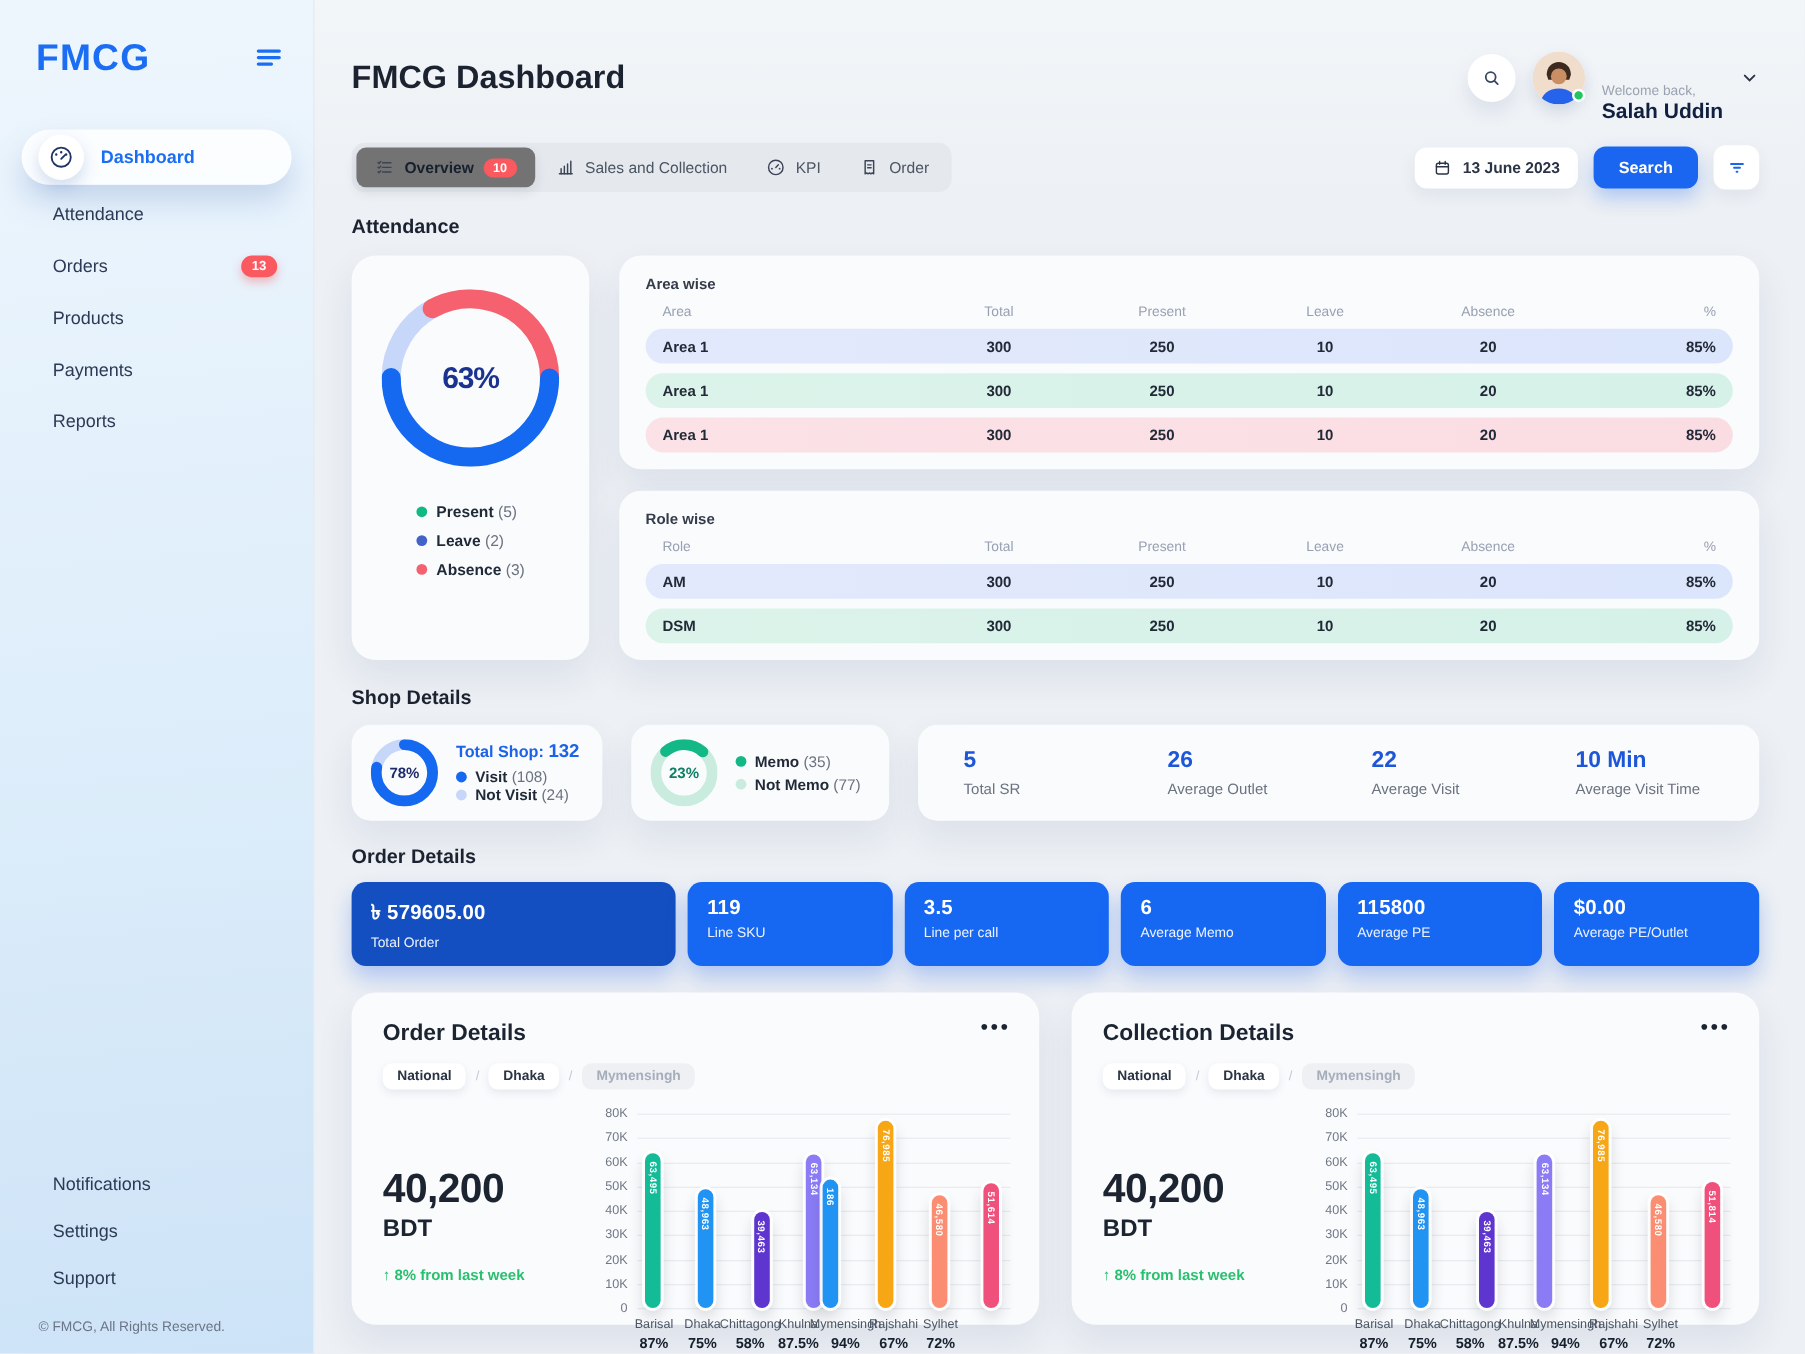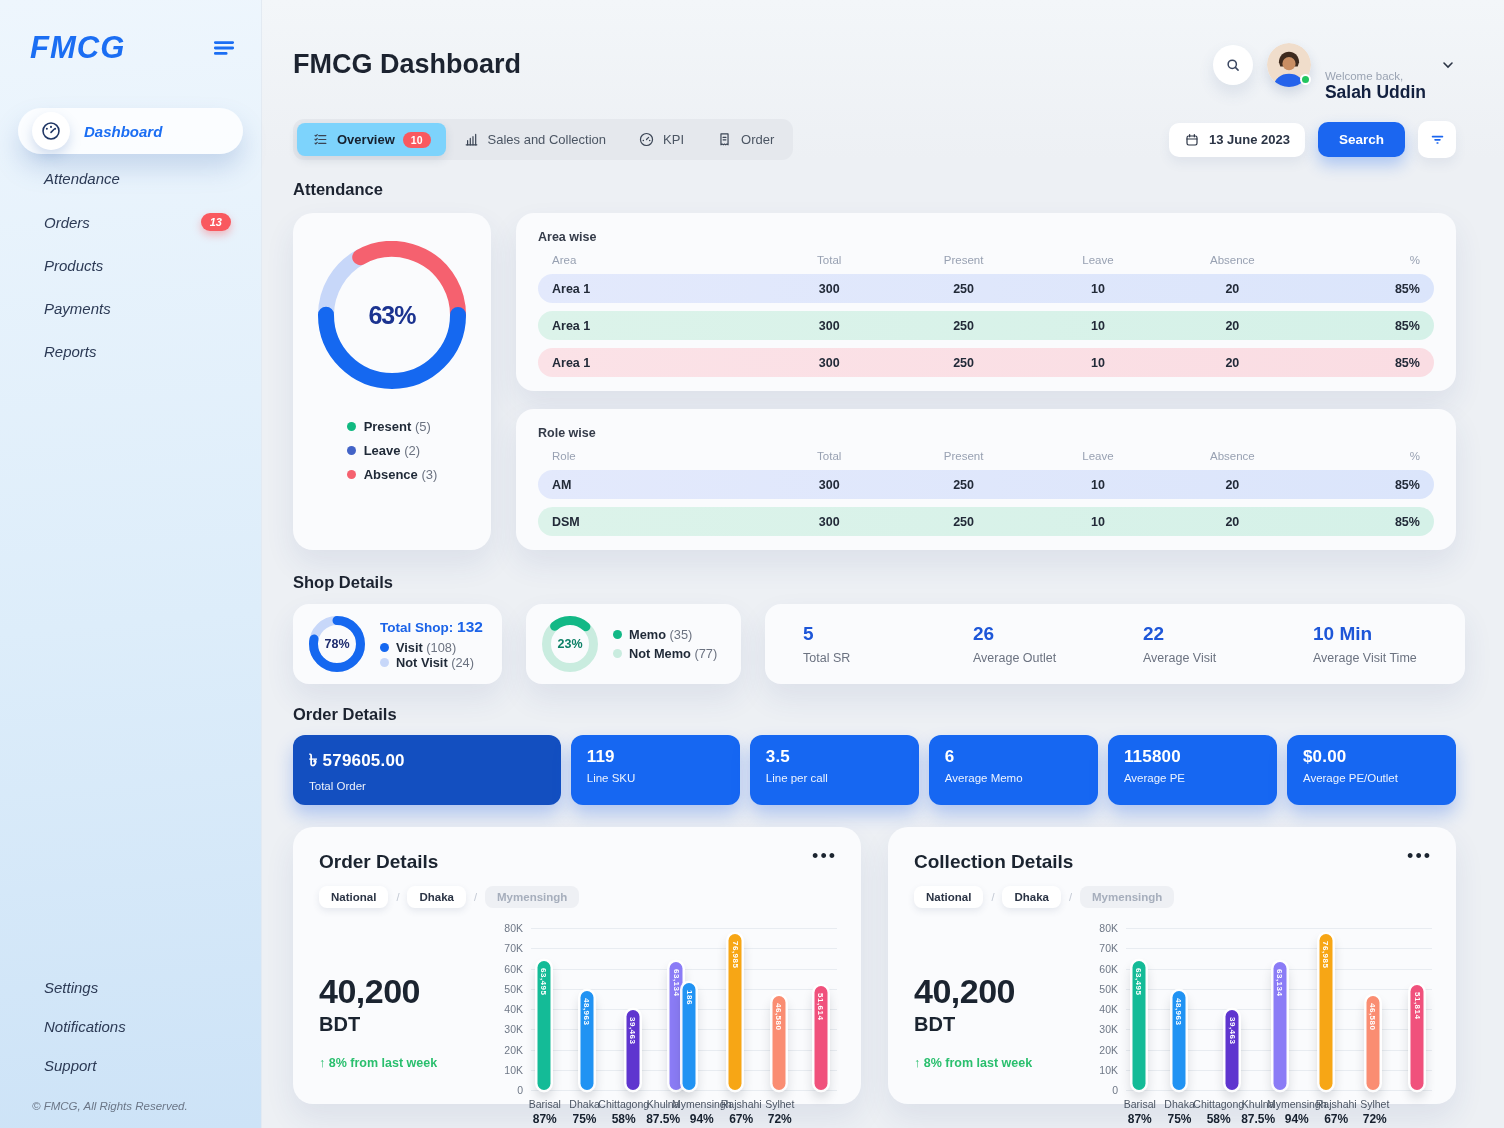--- a/index.html
+++ b/index.html
@@ -10,21 +10,20 @@
     -webkit-font-smoothing:antialiased;
   }
   svg { display:block; }
 
   
   .sidebar {
     width:262px; height:100%; flex:0 0 262px; position:relative;
     background:linear-gradient(175deg,#eef6fd 0%,#ddedfa 55%,#cde3f7 100%);
     border-right:1px solid #e3eaf2; display:flex; flex-direction:column;
     padding:30px 18px 16px 18px;
-    font-style:italic;
   }
   .logo-row { display:flex; align-items:center; justify-content:space-between; padding:0 6px 0 12px; }
   .logo { font-size:31px; font-weight:800; color:#1b6ef3; letter-spacing:1px; }
   .burger { width:26px; cursor:pointer; color:#1b6ef3; }
   .side-nav { margin-top:42px; display:flex; flex-direction:column; gap:6px; }
   .side-item {
     display:flex; align-items:center; gap:14px; padding:10px 12px; border-radius:30px;
     font-size:15px; color:#2c3a55; font-weight:500; cursor:pointer; position:relative;
   }
   .side-item .ic { width:22px; height:22px; color:#1e3564; flex:0 0 22px; }
@@ -37,21 +36,21 @@
     justify-content:center; box-shadow:0 6px 12px rgba(86,128,190,.25); color:#1b6ef3; margin:-6px 0;
   }
   .side-badge {
     margin-left:auto; background:#f9595f; color:#fff; font-size:11px; font-weight:700;
     border-radius:12px; padding:3px 9px; box-shadow:0 4px 8px rgba(249,89,95,.4);
   }
   .side-footer { margin-top:auto; display:flex; flex-direction:column; gap:2px; padding-bottom:4px; }
   .copyright { font-size:11.5px; color:#6b7687; padding:12px 12px 0 14px; }
 
   
-  .main { flex:1; padding:26px 48px 0 31px; background:linear-gradient(180deg,#f3f6f9 0%,#edf0f4 14%); overflow:hidden; }
+  .main { flex:1; padding:26px 38px 0 31px; background:linear-gradient(180deg,#f3f6f9 0%,#edf0f4 14%); overflow:hidden; }
   .hdr-row { display:flex; align-items:center; justify-content:space-between; }
   .page-title { font-size:27px; font-weight:700; color:#1c2330; }
   .hdr-right { display:flex; align-items:center; gap:14px; }
   .circle-btn {
     width:40px; height:40px; border-radius:50%; background:#fff; display:flex; align-items:center;
     justify-content:center; box-shadow:0 8px 16px rgba(60,90,140,.12); cursor:pointer; color:#3a4660;
   }
   .avatar { width:44px; height:44px; border-radius:50%; position:relative; overflow:visible; cursor:pointer; }
   .avatar .pic { width:44px; height:44px; border-radius:50%; overflow:hidden; box-shadow:0 6px 12px rgba(60,90,140,.18); }
   .status-dot { position:absolute; right:0; bottom:2px; width:11px; height:11px; border-radius:50%; background:#22c55e; border:2px solid #fff; }
@@ -59,21 +58,21 @@
   .welcome b { font-size:17.5px; color:#12203f; font-weight:700; }
   .chev { color:#2b3445; cursor:pointer; }
 
   .row2 { display:flex; align-items:center; justify-content:space-between; margin-top:16px; }
   .tabbar { display:flex; align-items:center; background:#e5e8ed; border-radius:11px; padding:4px; gap:2px; }
   .tab {
     display:flex; align-items:center; gap:8px; padding:8px 15px; border-radius:8px; cursor:pointer;
     font-size:13px; color:#4b5563; font-weight:500; white-space:nowrap;
   }
   .tab .ic { width:17px; height:17px; color:#3a4454; }
-  .tab.active { background:#7dd3fc; box-shadow:0 4px 10px rgba(50,70,110,.12); color:#16202e; font-weight:600; }
+  .tab.active { background:#737373; box-shadow:0 4px 10px rgba(50,70,110,.12); color:#16202e; font-weight:600; }
   .tab-badge { background:#f9595f; color:#fff; font-size:10.5px; font-weight:700; border-radius:10px; padding:2px 8px; }
   .row2-right { display:flex; align-items:center; gap:13px; }
   .date-chip {
     background:#fff; border-radius:10px; padding:9px 15px; display:flex; align-items:center; gap:9px;
     font-size:13px; font-weight:600; color:#2b3445; box-shadow:0 6px 12px rgba(60,90,140,.08); cursor:pointer;
   }
   .date-chip .ic { width:16px; height:16px; color:#2b3445; }
   .btn-primary {
     background:#1b66f0; color:#fff; font-size:13.5px; font-weight:600; border:none; border-radius:10px;
     padding:10px 21px; cursor:pointer; box-shadow:0 8px 16px rgba(27,102,240,.3);
@@ -242,31 +241,31 @@
         <span class=""><span class="ic"><svg viewBox="0 0 24 24" fill="none" stroke="currentColor" stroke-width="1.7" stroke-linecap="round" stroke-linejoin="round">
               <rect x="4.2" y="4.2" width="15.6" height="15.6" rx="3"></rect>
               <path d="M8.4 15.8v-4M12 15.8V8.4M15.6 15.8v-2.6"></path>
             </svg></span></span>
         <span>Reports</span>
       </div>
     </nav>
   <div class="side-footer" id="side-footer">
       <div class="side-item">
         <span class=""><span class="ic"><svg viewBox="0 0 24 24" fill="none" stroke="currentColor" stroke-width="1.7" stroke-linecap="round" stroke-linejoin="round">
+              <path d="M6 16.8h12c-1.2-1.4-1.8-2.5-1.8-4.7 0-3-1.6-5.3-4.2-5.3s-4.2 2.3-4.2 5.3c0 2.2-.6 3.3-1.8 4.7z"></path>
+              <path d="M10.4 19.4a1.8 1.8 0 0 0 3.2 0"></path>
+            </svg></span></span>
+        <span>Notifications</span>
+      </div>
+      <div class="side-item">
+        <span class=""><span class="ic"><svg viewBox="0 0 24 24" fill="none" stroke="currentColor" stroke-width="1.7" stroke-linecap="round" stroke-linejoin="round">
               <path d="M7 4.2v15.6M12 4.2v15.6M17 4.2v15.6"></path>
               <path d="M5 9.3h4M10 14.6h4M15 7.6h4" stroke-width="2"></path>
             </svg></span></span>
         <span>Settings</span>
-      </div>
-      <div class="side-item">
-        <span class=""><span class="ic"><svg viewBox="0 0 24 24" fill="none" stroke="currentColor" stroke-width="1.7" stroke-linecap="round" stroke-linejoin="round">
-              <path d="M6 16.8h12c-1.2-1.4-1.8-2.5-1.8-4.7 0-3-1.6-5.3-4.2-5.3s-4.2 2.3-4.2 5.3c0 2.2-.6 3.3-1.8 4.7z"></path>
-              <path d="M10.4 19.4a1.8 1.8 0 0 0 3.2 0"></path>
-            </svg></span></span>
-        <span>Notifications</span>
       </div>
       <div class="side-item">
         <span class=""><span class="ic"><svg viewBox="0 0 24 24" fill="none" stroke="currentColor" stroke-width="1.7" stroke-linecap="round" stroke-linejoin="round">
               <path d="M12 4.6c-4.4 0-7.6 2.8-7.6 6.4 0 2 1 3.8 2.7 5l-.6 3.2 3.2-1.7c.7.2 1.5.3 2.3.3 4.4 0 7.6-2.9 7.6-6.4S16.4 4.6 12 4.6z"></path>
               <path d="M8.8 11h.01M12 11h.01M15.2 11h.01" stroke-width="2.2"></path>
             </svg></span></span>
         <span>Support</span>
       </div>
     </div>
   <div class="copyright">© FMCG, All Rights Reserved.</div>

